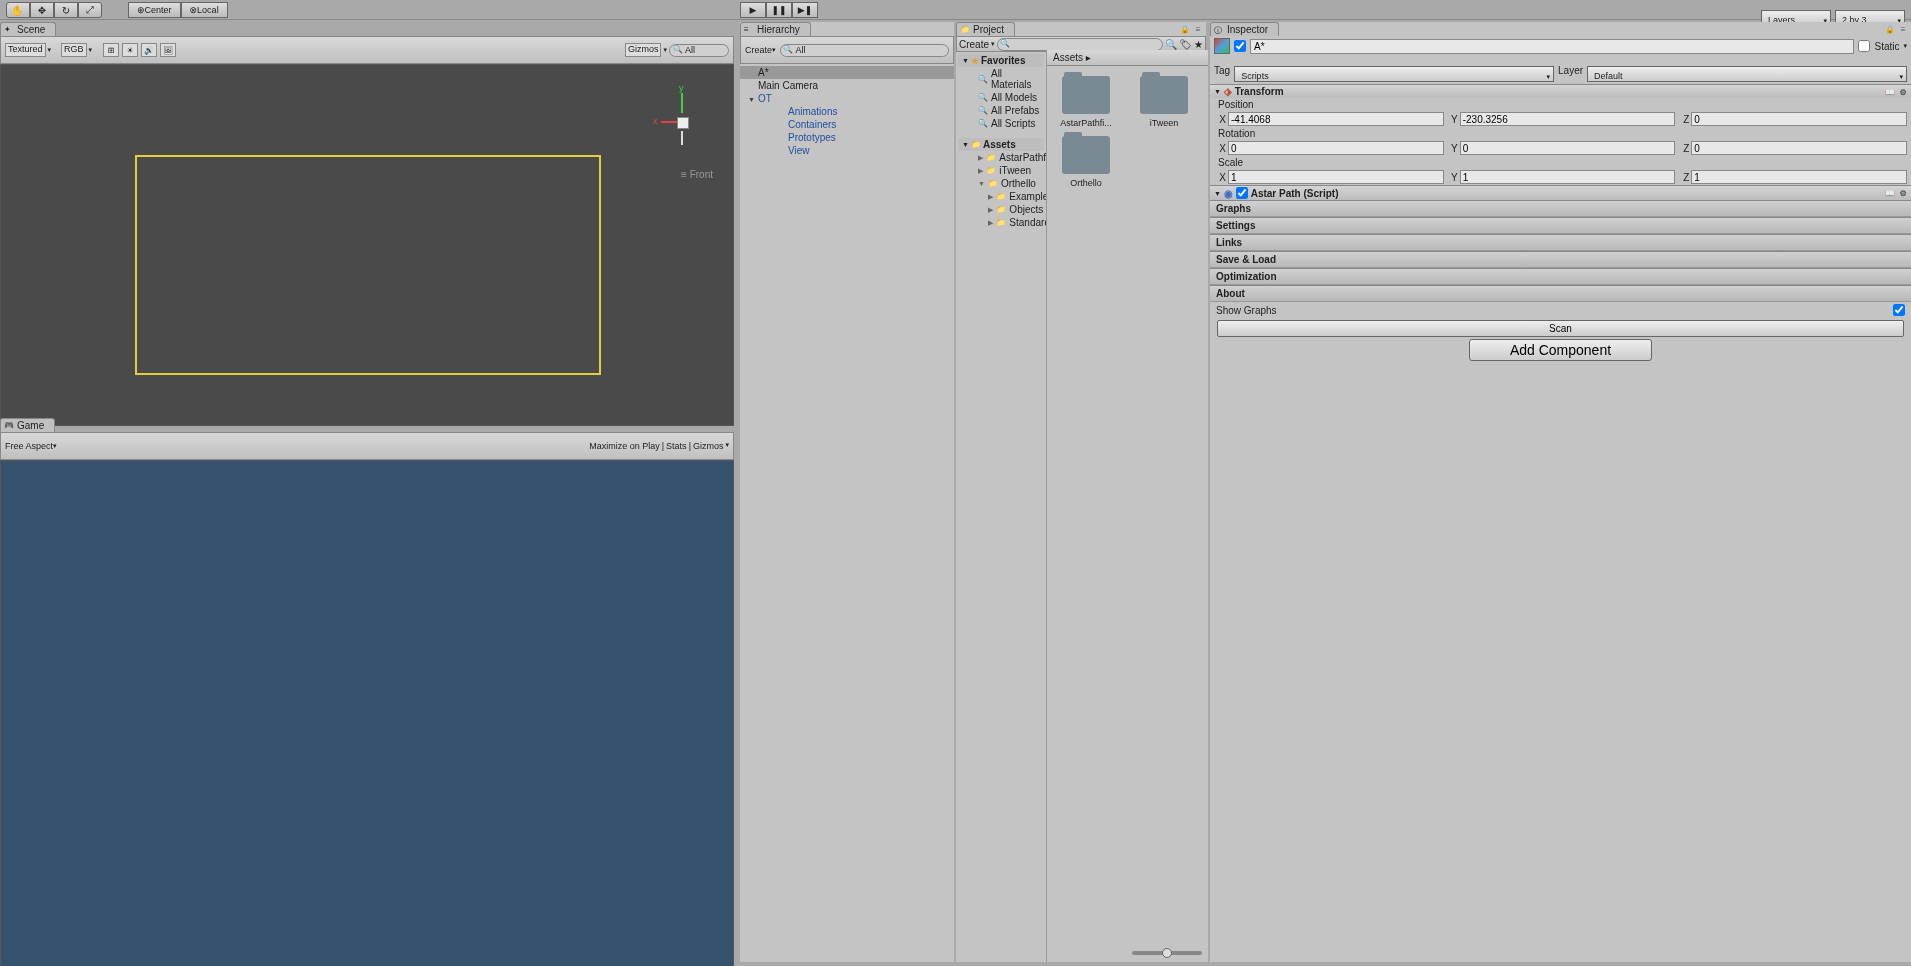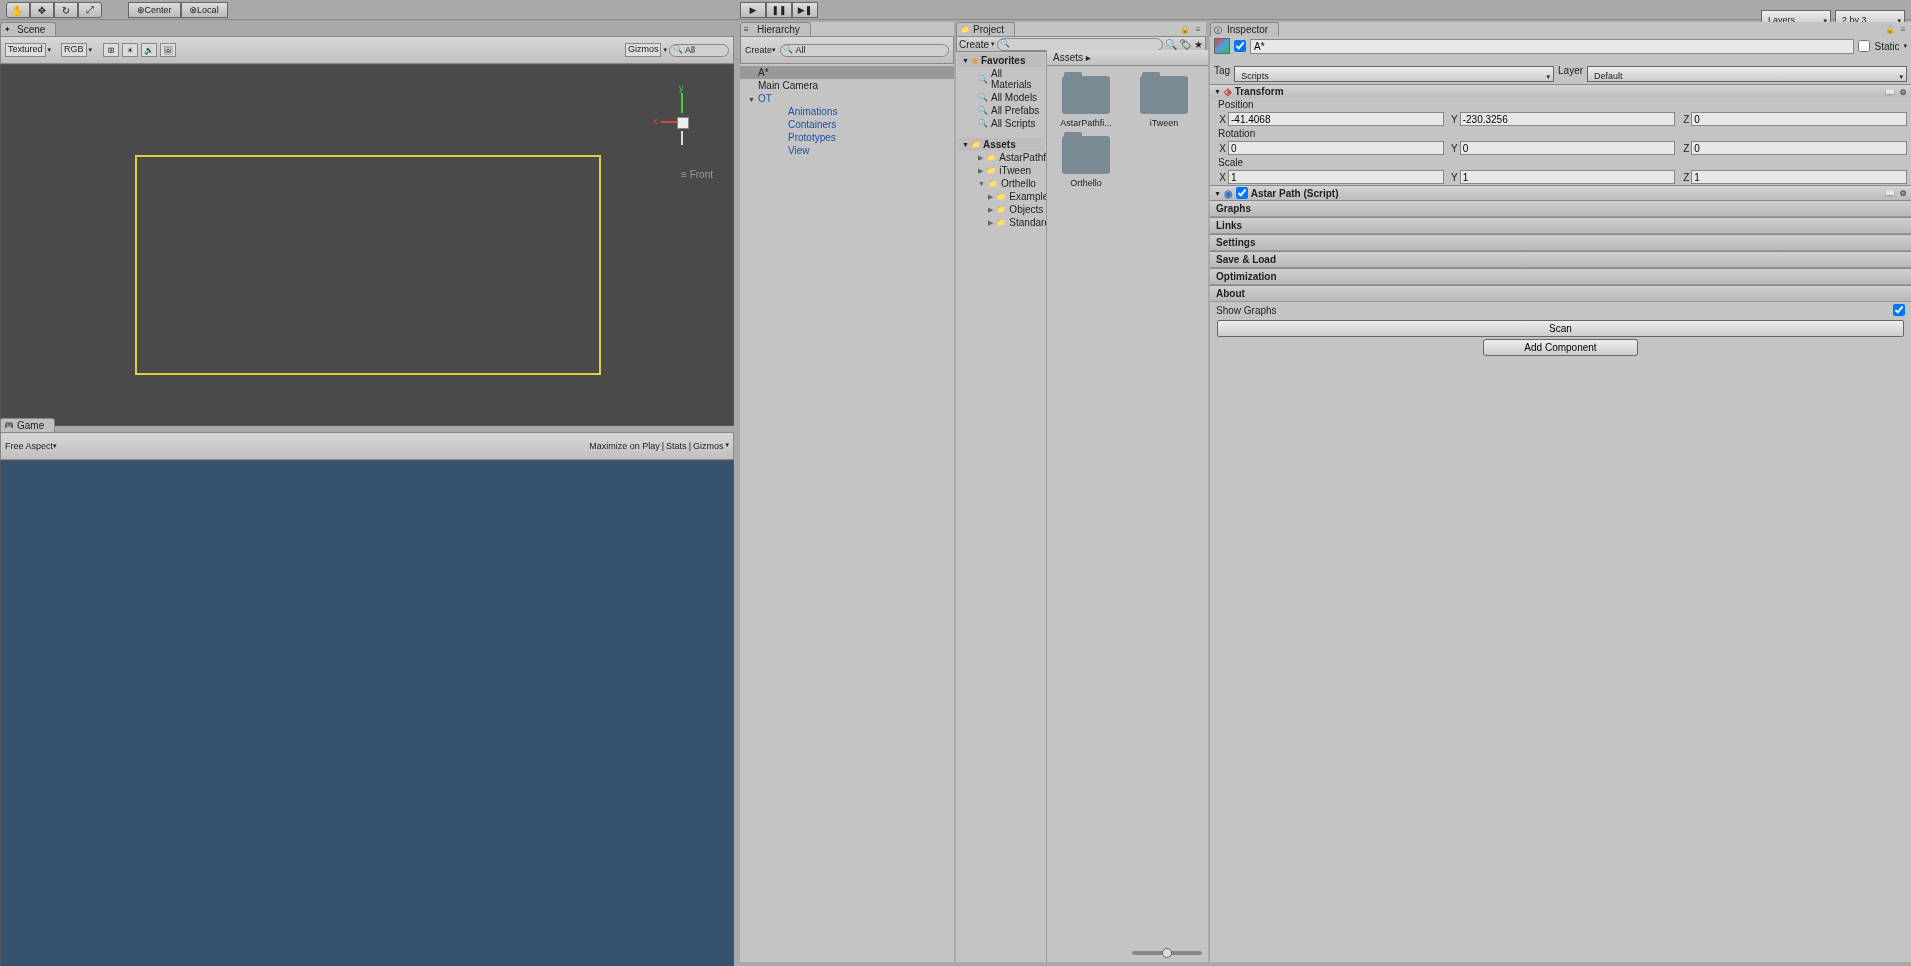--- a/index.html
+++ b/index.html
@@ -40,21 +40,21 @@
 
 .game-panel { position: absolute; left: 0; top: 418px; width: 734px; }
 .game-view { background: #35526f; width: 100%; height: 520px; border: 1px solid #555; }
 .game-bar-right { position: absolute; right: 4px; display: flex; gap: 2px; }
 
 
 .hierarchy-panel { position: absolute; left: 740px; top: 22px; width: 214px; height: 940px; background: #c4c4c4; }
 .h-list { padding: 2px 0; font-size: 10px; }
 .h-item { padding: 1px 8px; cursor: pointer; }
 .h-item.selected { background: #999; }
-.h-item.grandchild { padding-left: 48px; color: #2050a0; }
+.h-item.grandchild { padding-left: 36px; color: #2050a0; margin-left: 12px; }
 .h-expand { display: inline-block; width: 10px; font-size: 7px; color: #444; }
 
 
 .project-panel { position: absolute; left: 956px; top: 22px; width: 250px; height: 940px; background: #c4c4c4; }
 .proj-toolbar { display: flex; align-items: center; height: 16px; background: linear-gradient(#d8d8d8,#c0c0c0); border: 1px solid #888; padding: 0 2px; gap: 2px; }
 .proj-tree { padding: 2px; font-size: 10px; }
 .tree-header { background: #bdbdbd; padding: 1px 4px; display: flex; align-items: center; gap: 2px; font-weight: bold; }
 .tree-item { padding: 1px 4px 1px 20px; display: flex; align-items: center; gap: 3px; }
 .fav-icon { color: #e0a030; font-size: 9px; }
 .folder-icon { color: #777; font-size: 8px; }
@@ -79,21 +79,21 @@
 .tag-row .dropdown { flex: 1; }
 .component { border-top: 1px solid #888; }
 .comp-header { background: linear-gradient(#d4d4d4,#bcbcbc); padding: 1px 4px; font-size: 10px; font-weight: bold; display: flex; align-items: center; gap: 3px; }
 .comp-header .fold { font-size: 7px; }
 .vec-row { display: flex; align-items: center; padding: 1px 4px; gap: 2px; font-size: 10px; }
 .vec-row label { min-width: 12px; text-align: right; }
 .vec-row input { flex: 1; border: 1px solid #888; padding: 0 2px; font-size: 10px; background: #e8e8e8; height: 14px; }
 .prop-label { padding: 1px 8px; font-size: 10px; }
 .sub-header { background: linear-gradient(#d0d0d0,#b8b8b8); padding: 2px 6px; font-size: 10px; font-weight: bold; border-top: 1px solid #888; border-bottom: 1px solid #999; }
 .checkbox-sm { width: 12px; height: 12px; }
-.wide-btn { display: block; margin: 1px auto; padding: 2px 40px; background: linear-gradient(#eee,#ccc); border: 1px solid #666; border-radius: 3px; font-size: 10px; cursor: pointer; }
+.wide-btn { display: block; margin: 1px auto; padding: 2px 40px; background: linear-gradient(#eee,#ccc); border: 1px solid #666; border-radius: 3px; font-size: 14px; cursor: pointer; }
 .scan-btn { width: 98%; margin: 2px auto; display: block; padding: 2px; background: linear-gradient(#eee,#ccc); border: 1px solid #666; border-radius: 2px; font-size: 10px; cursor: pointer; }
 .insp-bar { display: flex; align-items: center; justify-content: space-between; padding: 2px 6px; }
 
 .control-icons { position: absolute; right: 2px; top: 1px; display: flex; gap: 1px; }
 .ctrl-icon { width: 12px; height: 12px; font-size: 8px; display: flex; align-items: center; justify-content: center; color: #555; }
 
 
 .axis-y { position: absolute; left: 28px; top: 0; width: 2px; height: 20px; background: #40d040; }
 .axis-y::after { content: "y"; position: absolute; top: -10px; left: -2px; color: #40d040; font-size: 9px; }
 .axis-x { position: absolute; left: 8px; top: 28px; width: 20px; height: 2px; background: #e04040; }
@@ -370,22 +370,22 @@
       <span class="fold">▼</span>
         <span style="color:#4070c0">◉</span>
       <input type="checkbox" checked="" class="checkbox-sm" style="">
       <span>Astar Path (Script)</span>
       <div class="control-icons">
           <span class="ctrl-icon">📖</span>
           <span class="ctrl-icon">⚙</span>
         </div>
     </div>
     <div class="sub-header">Graphs</div>
+    <div class="sub-header">Settings</div>
     <div class="sub-header">Links</div>
-    <div class="sub-header">Settings</div>
     <div class="sub-header">Save &amp; Load</div>
     <div class="sub-header">Optimization</div>
     <div class="sub-header">About</div>
     <div class="insp-bar">
       <span>Show Graphs</span>
       <input type="checkbox" checked="" class="checkbox-sm" style="">
     </div>
     <button class="scan-btn">Scan</button>
   </div>
 

